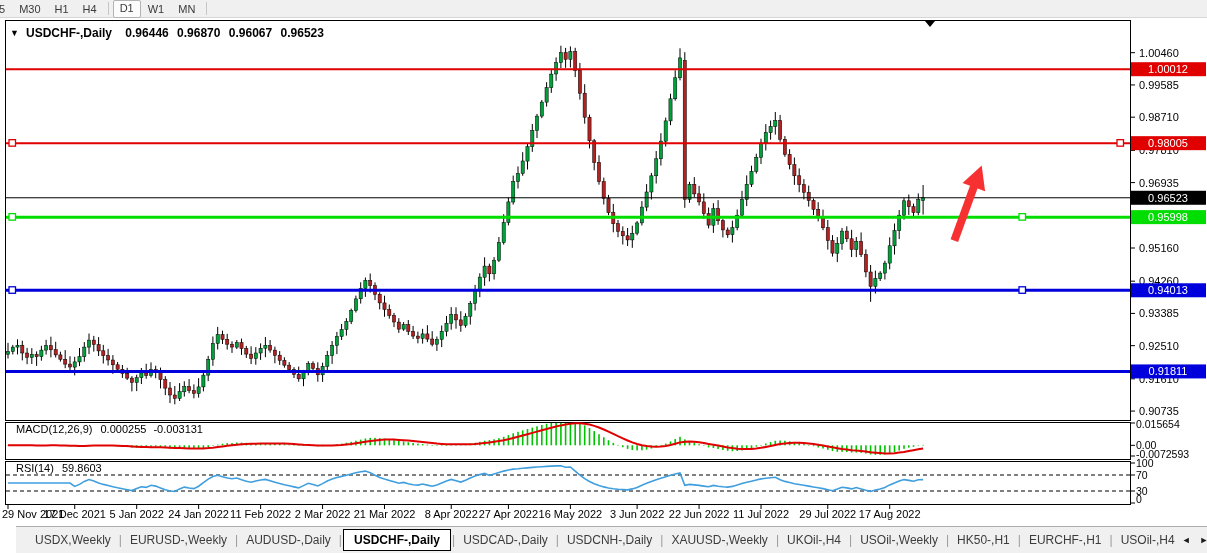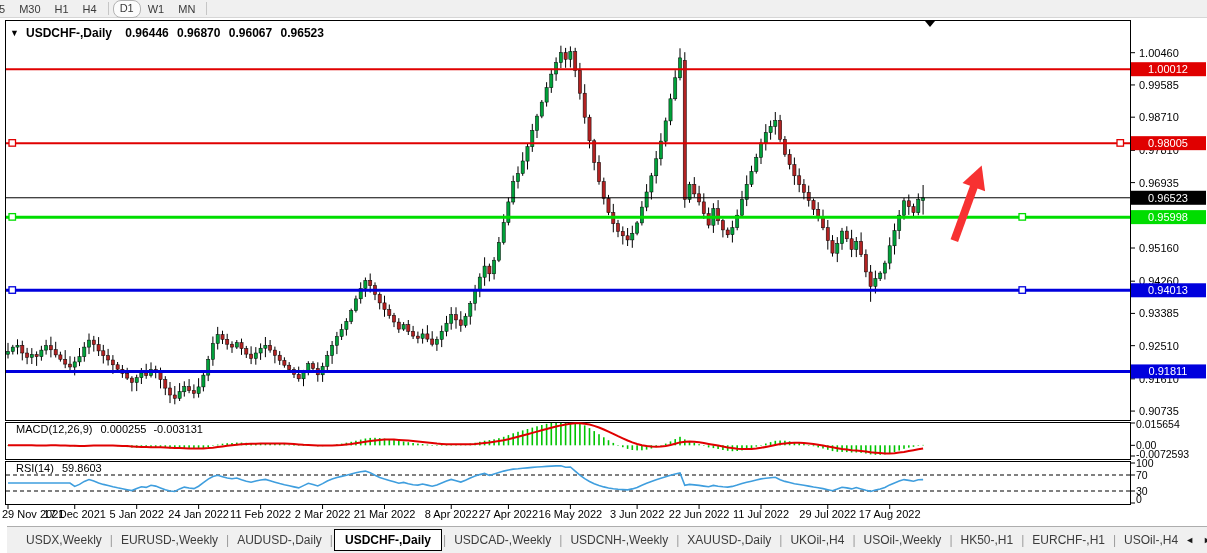--- a/index.html
+++ b/index.html
@@ -1,23 +1,23 @@
 <!DOCTYPE html>
 <html><head>
 <meta charset="utf-8">
 <style>
   html,body{margin:0;padding:0}
   body{width:1207px;height:553px;background:#fff;font-family:"Liberation Sans",sans-serif;overflow:hidden;position:relative}
   .toolbar{position:absolute;top:0;left:0;right:0;height:18px;background:#f0f0f0;border-bottom:1px solid #d6d6d6;display:flex;align-items:center;font-size:11px;color:#3a3a3a;box-sizing:border-box}
   .tf-btn{padding:0 7px;height:16px;line-height:16px;cursor:default;white-space:nowrap}
   .tf-btn.first{margin-left:-8px}
-  .tf-btn.active{background:#fcfcfc;border:1px solid #b3b3b3;border-radius:8px;line-height:14px;padding:0 6px}
+  .tf-btn.active{background:#fcfcfc;border:1px solid #b3b3b3;border-radius:2px;line-height:14px;padding:0 6px}
   .tf-sep{width:1px;height:13px;background:#c6c6c6;margin:0 4px}
   #chart-svg{position:absolute;top:0;left:0;display:block}
-  .tabs{position:absolute;bottom:0;left:7px;right:0;height:27px;background:#f0f0f0;border-top:1px solid #adadad;display:flex;align-items:center;font-size:12px;color:#3c3c3c;padding-left:12px;box-sizing:border-box}
+  .tabs{position:absolute;bottom:0;left:16px;right:0;height:27px;background:#f0f0f0;border-top:1px solid #adadad;display:flex;align-items:center;font-size:12px;color:#3c3c3c;padding-left:12px;box-sizing:border-box}
   .tab{padding:3px 7px;white-space:nowrap;cursor:default}
   .tab.active{background:#fff;border:1px solid #000;color:#000;font-weight:bold;padding:3px 10px}
   .tab-sep{color:#9a9a9a;margin:0 1px}
   .tab-arrows{margin-left:auto;display:flex;gap:9px;padding-right:7px;font-size:9px;color:#1a1a1a;align-items:center}
   .tab-arrows span{cursor:default}
   text{font-family:"Liberation Sans",sans-serif}
 </style>
 </head>
 <body>
 
@@ -564,25 +564,25 @@
 
 <div class="tabs" id="tabbar">
     <div class="tab">USDX,Weekly</div>
     <span class="tab-sep">|</span>
     <div class="tab">EURUSD-,Weekly</div>
     <span class="tab-sep">|</span>
     <div class="tab">AUDUSD-,Daily</div>
     <span class="tab-sep">|</span>
     <div class="tab active">USDCHF-,Daily</div>
     <span class="tab-sep">|</span>
-    <div class="tab">USDCAD-,Weekly</div>
-    <span class="tab-sep">|</span>
-    <div class="tab">USDCNH-,Weekly</div>
-    <span class="tab-sep">|</span>
-    <div class="tab">XAUUSD-,Daily</div>
+    <div class="tab">USDCAD-,Daily</div>
+    <span class="tab-sep">|</span>
+    <div class="tab">USDCNH-,Daily</div>
+    <span class="tab-sep">|</span>
+    <div class="tab">XAUUSD-,Weekly</div>
     <span class="tab-sep">|</span>
     <div class="tab">UKOil-,H4</div>
     <span class="tab-sep">|</span>
     <div class="tab">USOil-,Weekly</div>
     <span class="tab-sep">|</span>
     <div class="tab">HK50-,H1</div>
     <span class="tab-sep">|</span>
     <div class="tab">EURCHF-,H1</div>
     <span class="tab-sep">|</span>
     <div class="tab">USOil-,H4</div>

